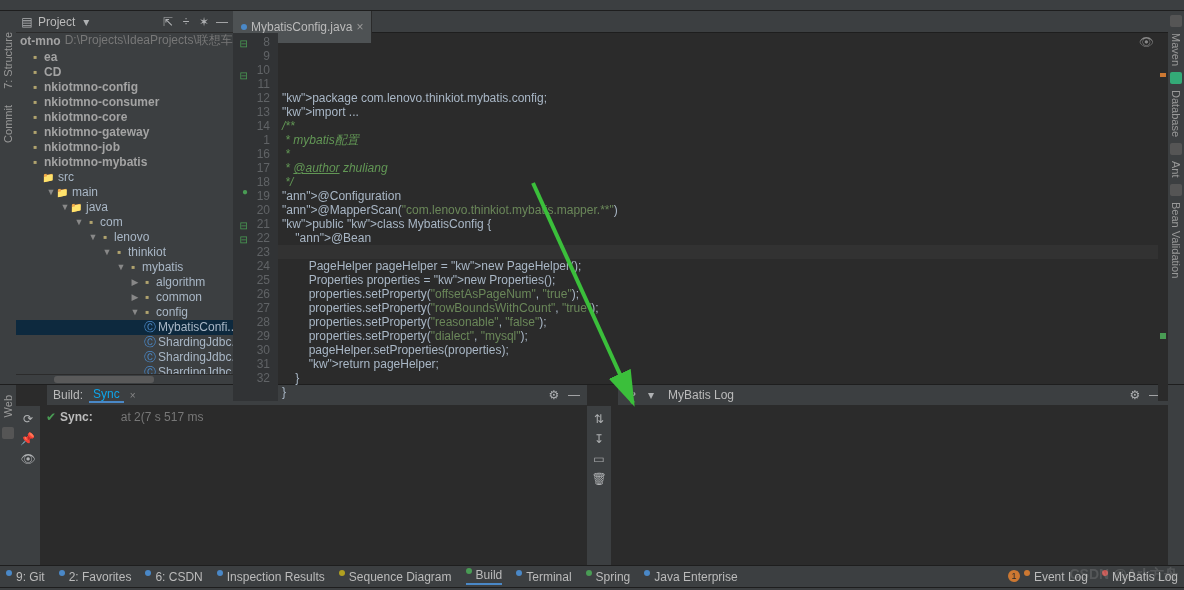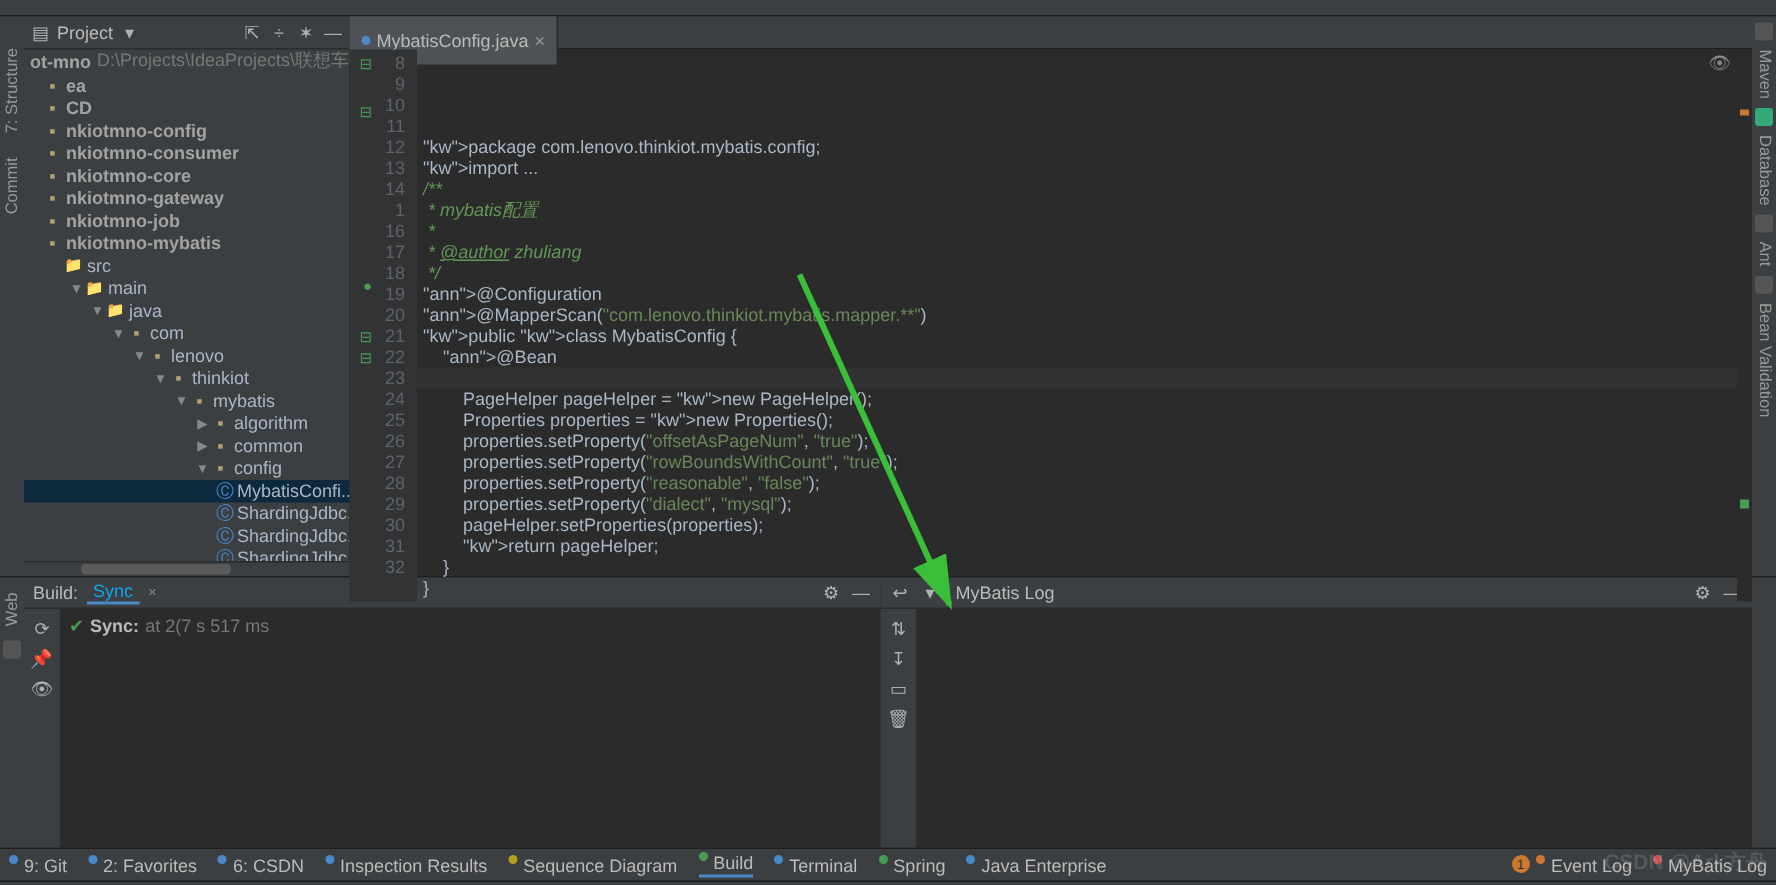--- a/index.html
+++ b/index.html
@@ -17,42 +17,42 @@
 .spacer { flex:1; }
 .ico { width:14px; height:14px; display:inline-flex; align-items:center; justify-content:center; color:#afb1b3; cursor:pointer; }
 .tree { flex:1; overflow:hidden; font-size:12px; line-height:15px; padding-top:2px; }
 .tree-row { display:flex; align-items:center; height:15px; white-space:nowrap; padding-left:4px; cursor:pointer; }
 .tree-row.sel { background:#0d293e; }
 .tw { width:10px; text-align:center; color:#888; font-size:9px; }
 .fico { width:14px; height:12px; display:inline-flex; align-items:center; justify-content:center; margin-right:2px; }
 .folder { color:#b0a36e; }
 .folder-blue { color:#4a86c7; }
 .jfile { color:#5b8fc7; }
-.dim { color:#777; }
+.dim { color:#777;margin-left:24px; }
 .bold { font-weight:bold; color:#a3a3a3; }
 .hscroll { height:10px; background:#3c3f41; border-top:1px solid #2b2b2b; position:relative; }
 .hscroll .thumb { position:absolute; left:38px; top:1px; width:100px; height:7px; background:#5a5a5a; border-radius:3px; }
 .editor-area { flex:1; display:flex; flex-direction:column; background:#2b2b2b; }
 .tabs { height:22px; background:#3c3f41; display:flex; border-bottom:1px solid #1e1e1e; }
 .tab { display:flex; align-items:center; padding:16px 8px; background:#4e5254; border-right:1px solid #2b2b2b; color:#bbb; gap:4px; }
 .tab .close { color:#999; cursor:pointer; }
 .editor-body { flex:1; display:flex; position:relative; }
 .gutter { width:45px; background:#313335; text-align:right; padding-right:8px; color:#606366; line-height:14px; font-family:Consolas,monospace; font-size:11px; padding-top:2px; position:relative; }
 .gut-ico { position:absolute; right:30px; font-size:10px; color:#499c54; }
 .code { flex:1; font-family:Consolas,monospace; font-size:12px; line-height:14px; padding:2px 4px; white-space:pre; position:relative; }
 .str { color:#6a8759; }
 .doc { color:#629755; font-style:italic; }
 .doctag { color:#629755; font-style:italic; text-decoration:underline; }
 .hl-line { position:absolute; left:0; right:0; height:14px; background:#323232; }
 .code-right { width:10px; background:#2b2b2b; }
 .arrow-svg { position:absolute; pointer-events:none; }
 .eye-ico { position:absolute; top:2px; right:4px; color:#888; font-size:12px; }
 .tool-area { height:181px; display:flex; background:#2b2b2b; border-top:1px solid #1e1e1e; }
 .tool-pane { display:flex; flex-direction:column; }
-.tool-header { height:21px; background:#3c3f41; border-bottom:1px solid #2b2b2b; display:flex; align-items:center; padding:0 6px; color:#bbb; gap:6px; }
+.tool-header { height:21px; background:#3c3f41; border-bottom:1px solid #2b2b2b; display:flex; align-items:center; padding:0 6px; color:#bbb; gap:6px;margin-left:31px; }
 .tool-tab { color:#0ea5e9; padding:0 4px; }
 .tool-tab.act { border-bottom:2px solid #4a88c7; }
 .tclose { color:#888; cursor:pointer; font-size:10px; }
 .tool-body { flex:1; display:flex; }
 .tool-side { width:24px; background:#3c3f41; display:flex; flex-direction:column; align-items:center; gap:6px; padding-top:6px; }
 .tool-content { flex:1; background:#2b2b2b; padding:4px 6px; color:#888; }
 .sync-line { display:flex; align-items:center; gap:4px; }
 .green-check { color:#499c54; }
 .btm-tools { height:22px; background:#3c3f41; border-top:1px solid #1e1e1e; display:flex; align-items:center; padding:0 6px; gap:14px; color:#bbb; font-size:11px; }
 .btm-item { display:flex; gap:4px; cursor:pointer; }

